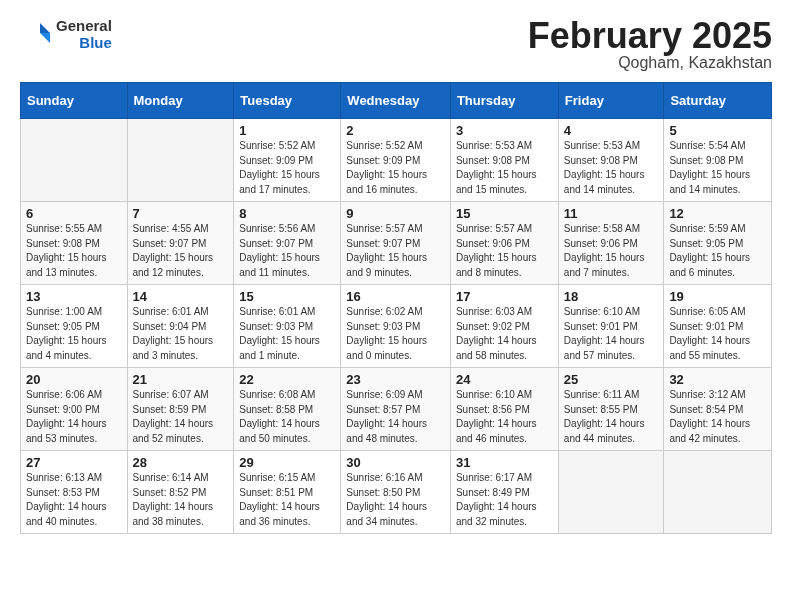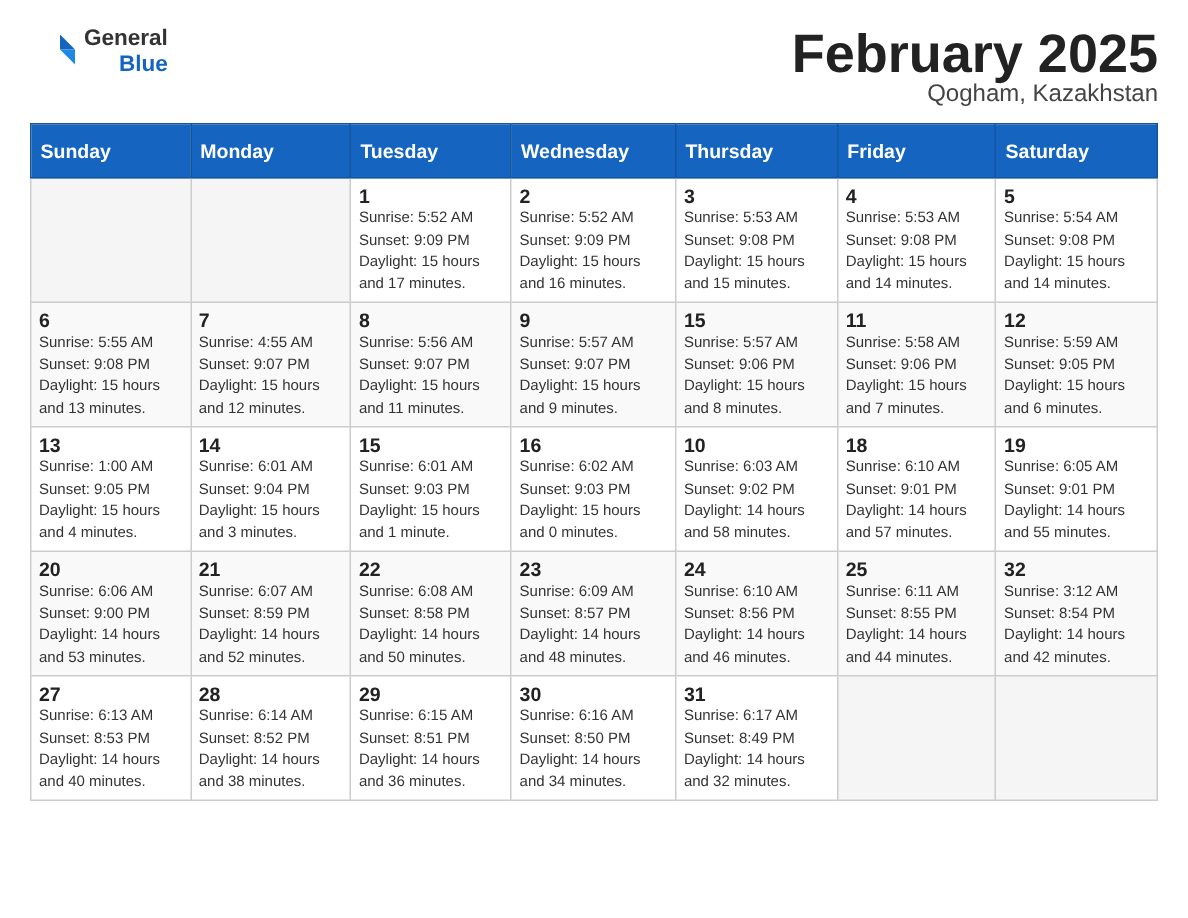--- a/index.html
+++ b/index.html
@@ -249,21 +249,21 @@
 and 1 minute.</div>
           </td>
           <td>
             <span class="day-number">16</span>
             <div class="day-info">Sunrise: 6:02 AM
 Sunset: 9:03 PM
 Daylight: 15 hours
 and 0 minutes.</div>
           </td>
           <td>
-            <span class="day-number">10</span>
+            <span class="day-number">17</span>
             <div class="day-info">Sunrise: 6:03 AM
 Sunset: 9:02 PM
 Daylight: 14 hours
 and 58 minutes.</div>
           </td>
           <td>
             <span class="day-number">18</span>
             <div class="day-info">Sunrise: 6:10 AM
 Sunset: 9:01 PM
 Daylight: 14 hours

